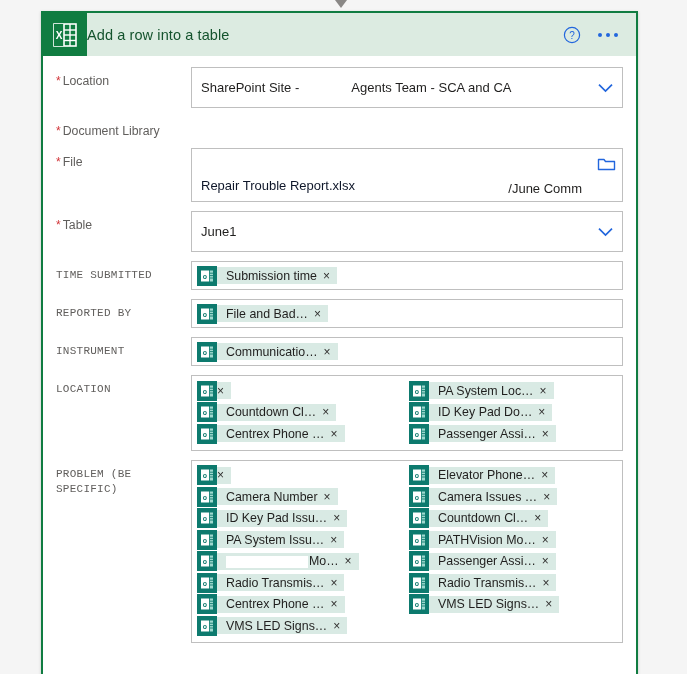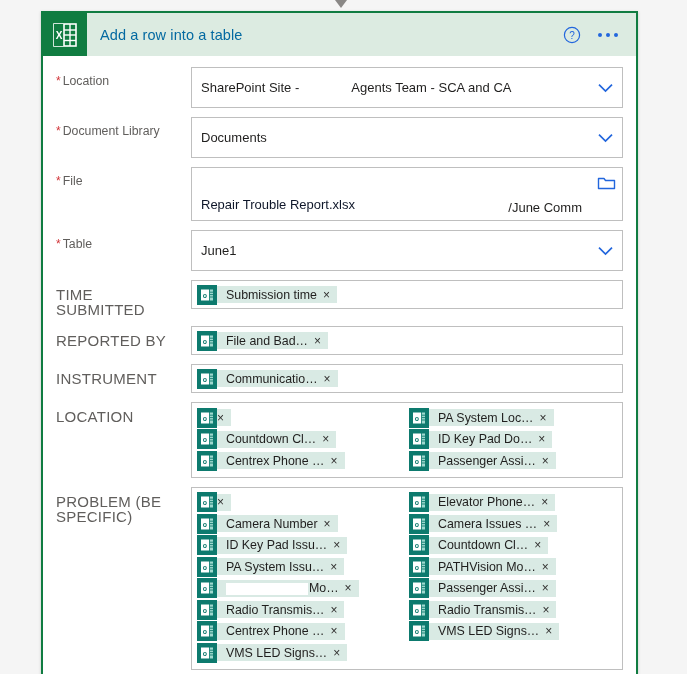--- a/index.html
+++ b/index.html
@@ -60,23 +60,22 @@
     background: #107c41;
     display: flex;
     align-items: center;
     justify-content: center;
     flex: 0 0 auto;
   }
   .app-icon svg { display:block; }
 
   .card-title {
     flex: 1 1 auto;
-    padding-left: 13px;
     font-size: 14.5px;
-    color: #0369a1;
+    color: #14532d;
     letter-spacing: .1px;
     white-space: nowrap;
     overflow: hidden;
   }
   .header-actions {
     display: flex;
     align-items: center;
     gap: 14px;
     padding-right: 16px;
     flex: 0 0 auto;
@@ -118,22 +117,23 @@
     line-height: 15px;
     box-sizing: border-box;
     padding-right: 6px;
   }
   .field-label.required .star {
     color: #d13438;
     font-size: 12px;
     margin-right: 2px;
   }
   .field-label.upper {
-    font-size: 15px;
+    font-size: 11px;
     letter-spacing: .25px;
+    font-family: Liberation Mono, monospace;
   }
   .field-control {
     flex: 1 1 auto;
     min-width: 0;
   }
 
   
   .combo {
     border: 1px solid #bfbfbf;
     background: #fff;
@@ -324,30 +324,20 @@
                   <path d="M1 1.6 L7.5 8 L14 1.6" fill="none" stroke="#2266dd" stroke-width="1.7"></path>
                 </svg>
             </div>
           </div>
         </div>
       </div>
 
       <div class="field-row">
         <div class="field-label required">
           <span class="star">*</span><span>Document Library</span>
-        </div>
-        <div class="field-control">
-          <div class="combo">
-            <div class="combo-text">Documents</div>
-            <div class="chev">
-              <svg width="15" height="10" viewBox="0 0 15 10" aria-hidden="true">
-                  <path d="M1 1.6 L7.5 8 L14 1.6" fill="none" stroke="#2266dd" stroke-width="1.7"></path>
-                </svg>
-            </div>
-          </div>
         </div>
       </div>
 
       <div class="field-row">
         <div class="field-label required">
           <span class="star">*</span><span>File</span>
         </div>
         <div class="field-control">
           <div class="filebox">
             <div class="filebox-top">

